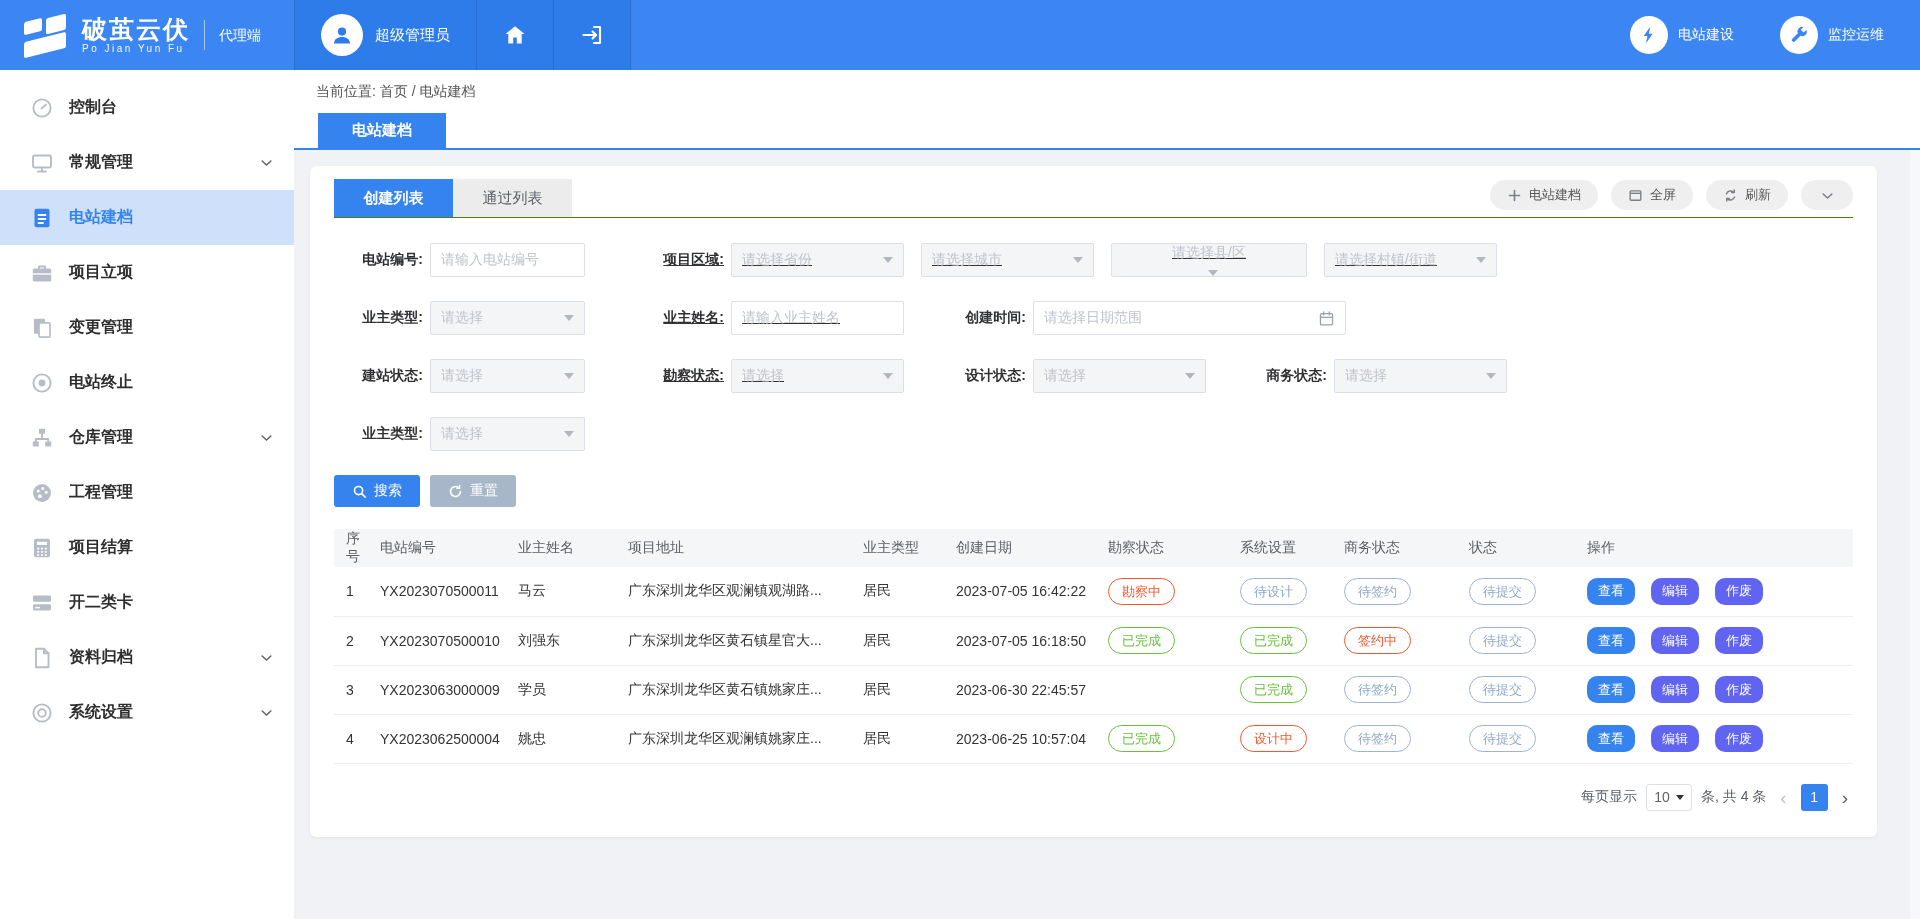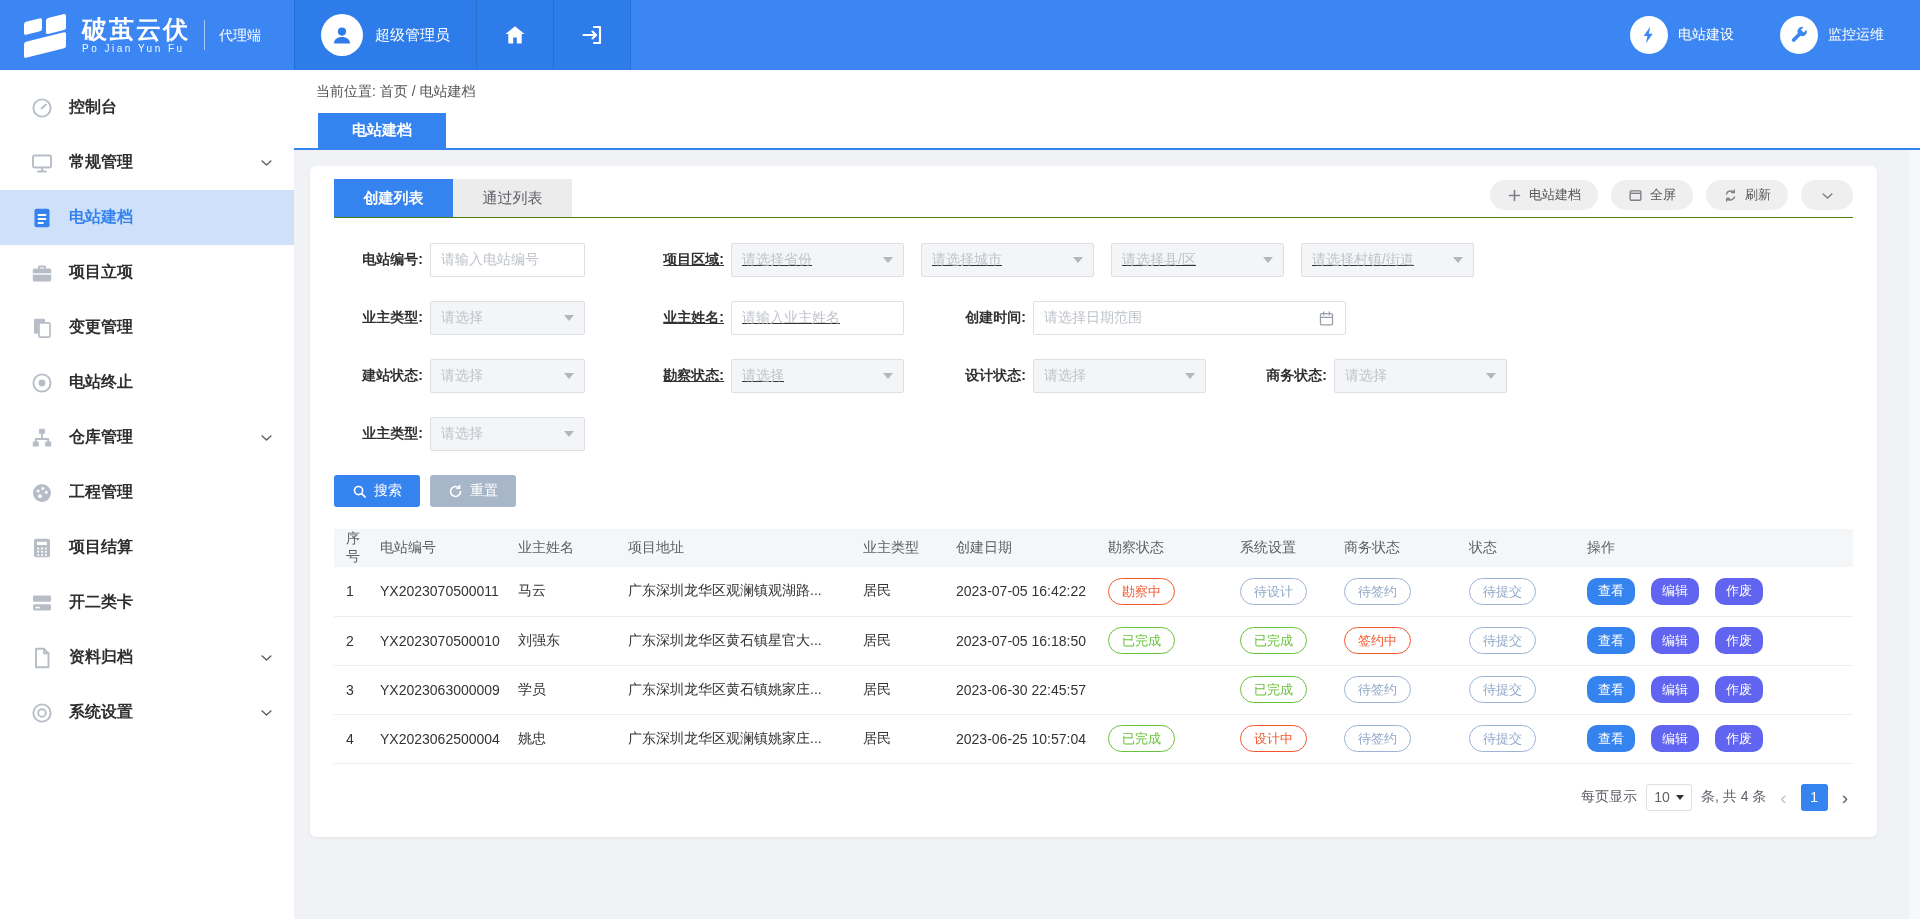--- a/index.html
+++ b/index.html
@@ -396,21 +396,21 @@
                 <span class="f-label">项目区域:</span>
                 <div class="selgroup">
                   <div class="ctl select" style="width: 173px;">
                     <span class="ph">请选择省份</span>
                     <span class="caret"></span>
                   </div>
                   <div class="ctl select" style="width: 173px;">
                     <span class="ph">请选择城市</span>
                     <span class="caret"></span>
                   </div>
-                  <div class="ctl select" style="width: 173px;">
+                  <div class="ctl select" style="width: 196px; flex-direction: column;">
                     <span class="ph">请选择县/区</span>
                     <span class="caret"></span>
                   </div>
                   <div class="ctl select" style="width: 173px;">
                     <span class="ph">请选择村镇/街道</span>
                     <span class="caret"></span>
                   </div>
                 </div>
               </div>
             </div>

